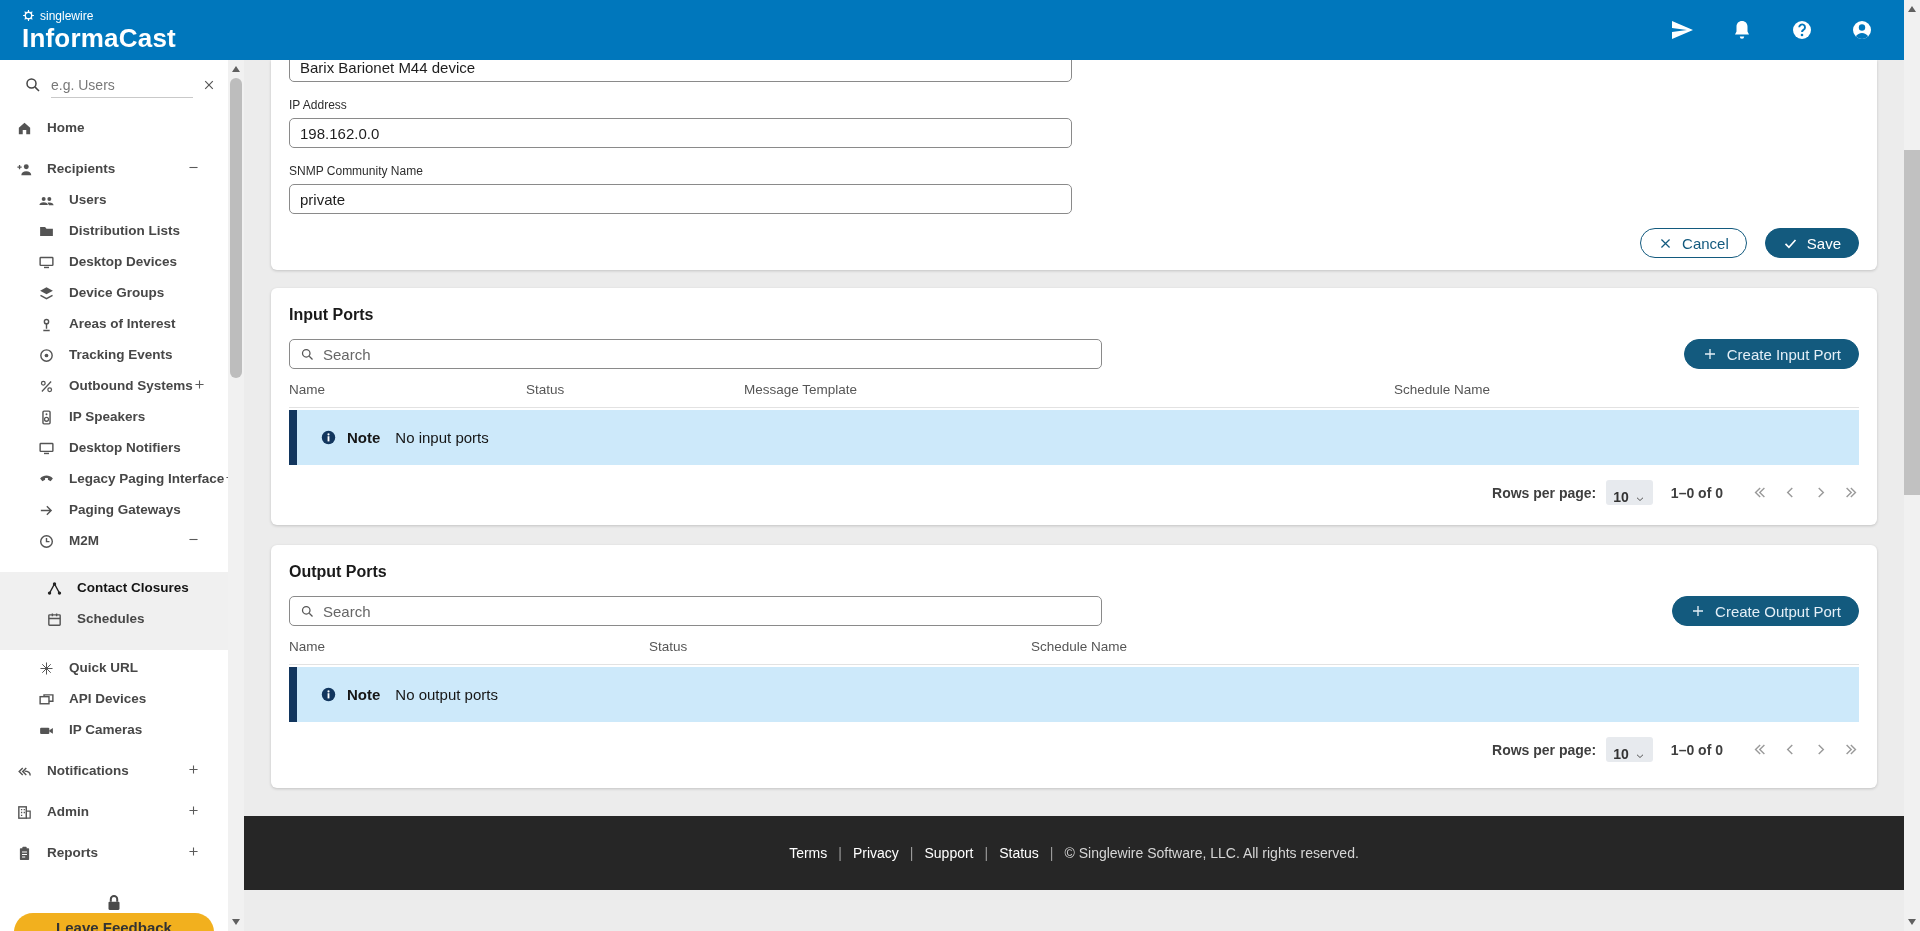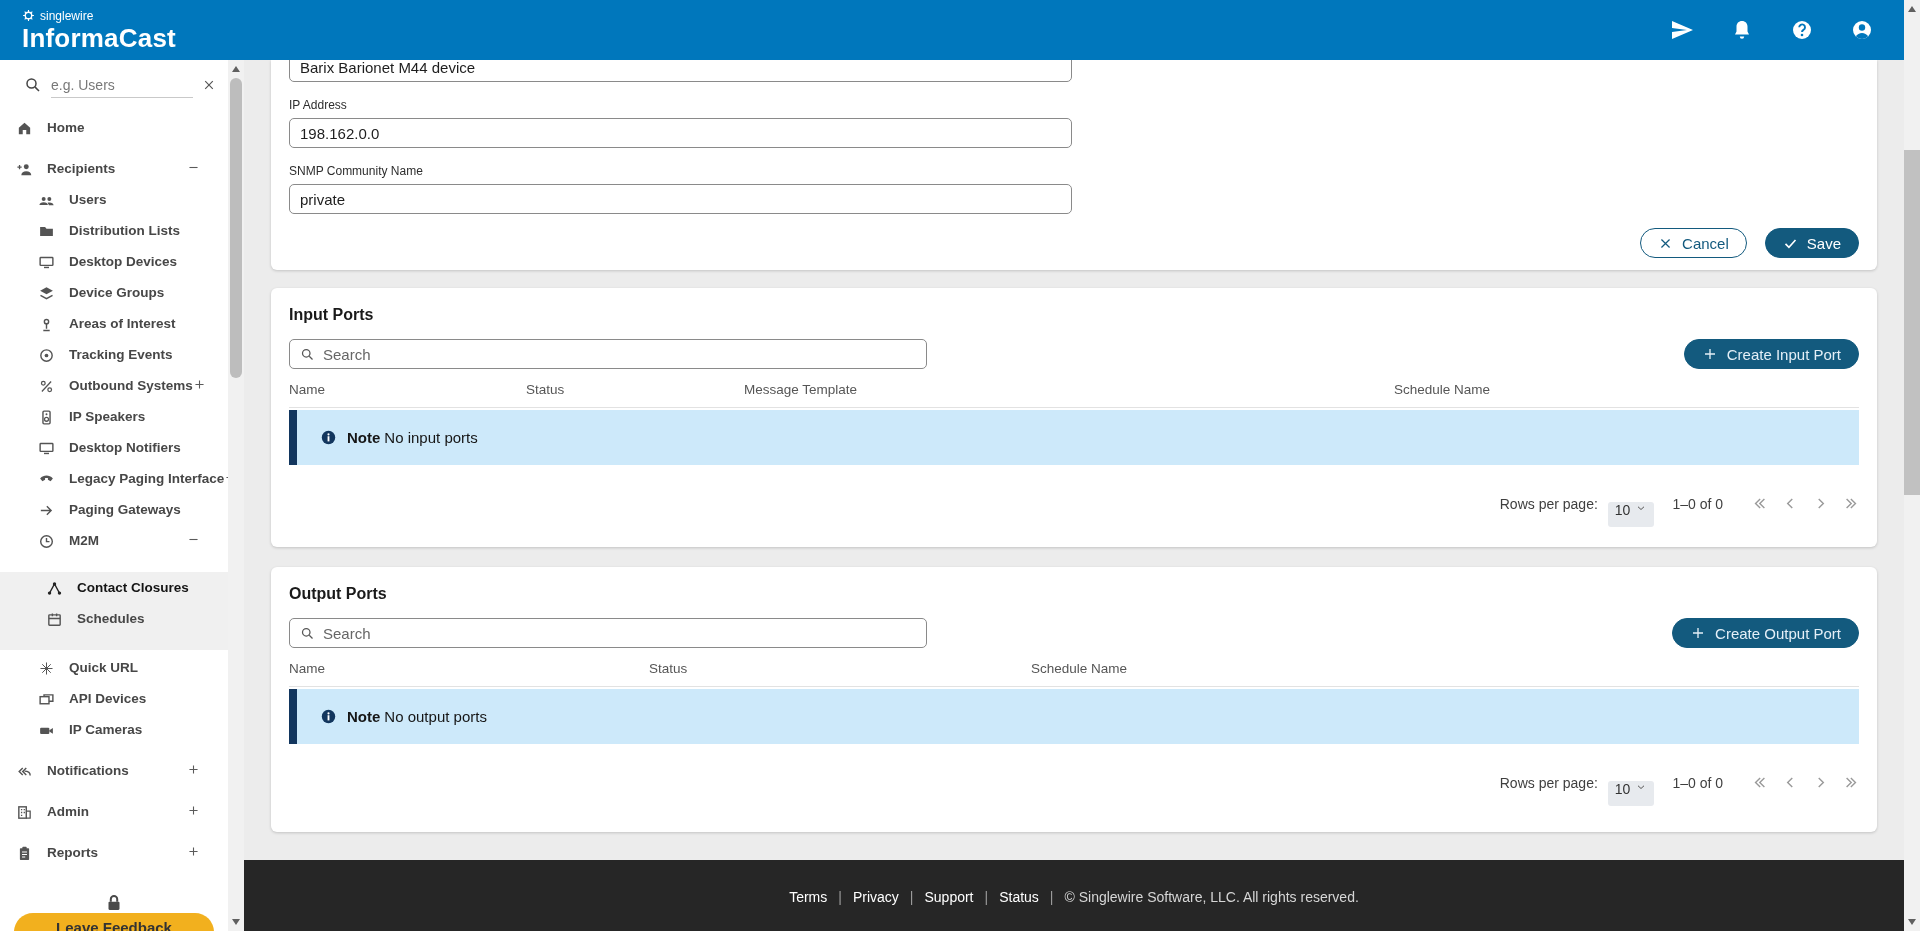--- a/index.html
+++ b/index.html
@@ -71,39 +71,39 @@
   .btn .bicon { width:15px; height:15px; }
   .btn-cancel { background:#fff; border:1px solid #135a7e; color:#135a7e; }
   .btn-save { background:#135a7e; border:1px solid #135a7e; color:#fff; }
   .btn-create { background:#135a7e; border:1px solid #135a7e; color:#e4eff7; }
   .btn-create .bicon { width:16px; height:16px; }
 
   .card-ports { margin-top:18px; padding:18px 18px 20px; }
   .card-ports.second { margin-top:20px; padding-bottom:26px; }
   .section-title { font-size:16px; font-weight:bold; color:#1a1a1a; }
   .toolbar-row { display:flex; justify-content:space-between; align-items:center; margin-top:15px; }
-  .search-box { width:638px; height:30px; border:1px solid #8a8a8a; border-radius:5px; display:flex; align-items:center;
+  .search-box { width:813px; height:30px; border:1px solid #8a8a8a; border-radius:5px; display:flex; align-items:center;
                 padding:0 10px; gap:8px; background:#fff; }
   .search-box .sicon { width:15px; height:15px; color:#555; flex:none; }
   .search-box input { flex:1; border:none; outline:none; font:15px "Liberation Sans",sans-serif; color:#333; }
   .search-box input::placeholder { color:#666; }
 
   .table-head { display:grid; margin-top:13px; padding-bottom:10px; border-bottom:1px solid #e2e2e2;
                 color:#565656; font-size:13.5px; }
   .th-input { grid-template-columns:237px 218px 650px 1fr; }
   .th-output { grid-template-columns:360px 382px 1fr; }
 
   .note-row { display:flex; align-items:center; background:#cde9fa; border-left:8px solid #12365e; height:55px;
               padding-left:23px; margin-top:2px; font-size:15px; color:#161616; }
   .note-row .nicon { width:17px; height:17px; color:#12365e; margin-right:10px; flex:none; }
-  .note-label { font-weight:bold; margin-right:4px; }
-
-  .pagination { display:flex; justify-content:flex-end; align-items:center; margin-top:15px; color:#3f3f3f; font-size:14px; }
-  .rows-select { background:#e7eaee; border-radius:3px; height:25px; display:flex; align-items:flex-start; gap:5px;
-                 padding:0 7px; margin-left:10px; cursor:pointer; color:#333;margin-top:22px; }
+  .note-label { font-weight:bold; margin-right:15px; }
+
+  .pagination { display:flex; justify-content:flex-end; align-items:center; margin-top:15px; color:#3f3f3f; font-size:14px;font-weight:bold; }
+  .rows-select { background:#e7eaee; border-radius:3px; height:25px; display:flex; align-items:flex-end; gap:5px;
+                 padding:0 7px; margin-left:10px; cursor:pointer; color:#333; }
   .rows-select .cicon { width:12px; height:12px; color:#555; }
   .page-range { margin:0 16px 0 18px; }
   .pg-btn { width:17px; height:17px; color:#9a9a9a; margin-left:13px; cursor:pointer; }
 
   .footer { margin-top:28px; height:74px; background:#262626; display:flex; align-items:center; justify-content:center;
             font-size:14px; color:#fff; }
   .footer a { color:#fff; text-decoration:none; cursor:pointer; }
   .footer .sep { color:#9a9a9a; margin:0 11px; }
   .footer .copy { color:#d6d6d6; }
 </style>

